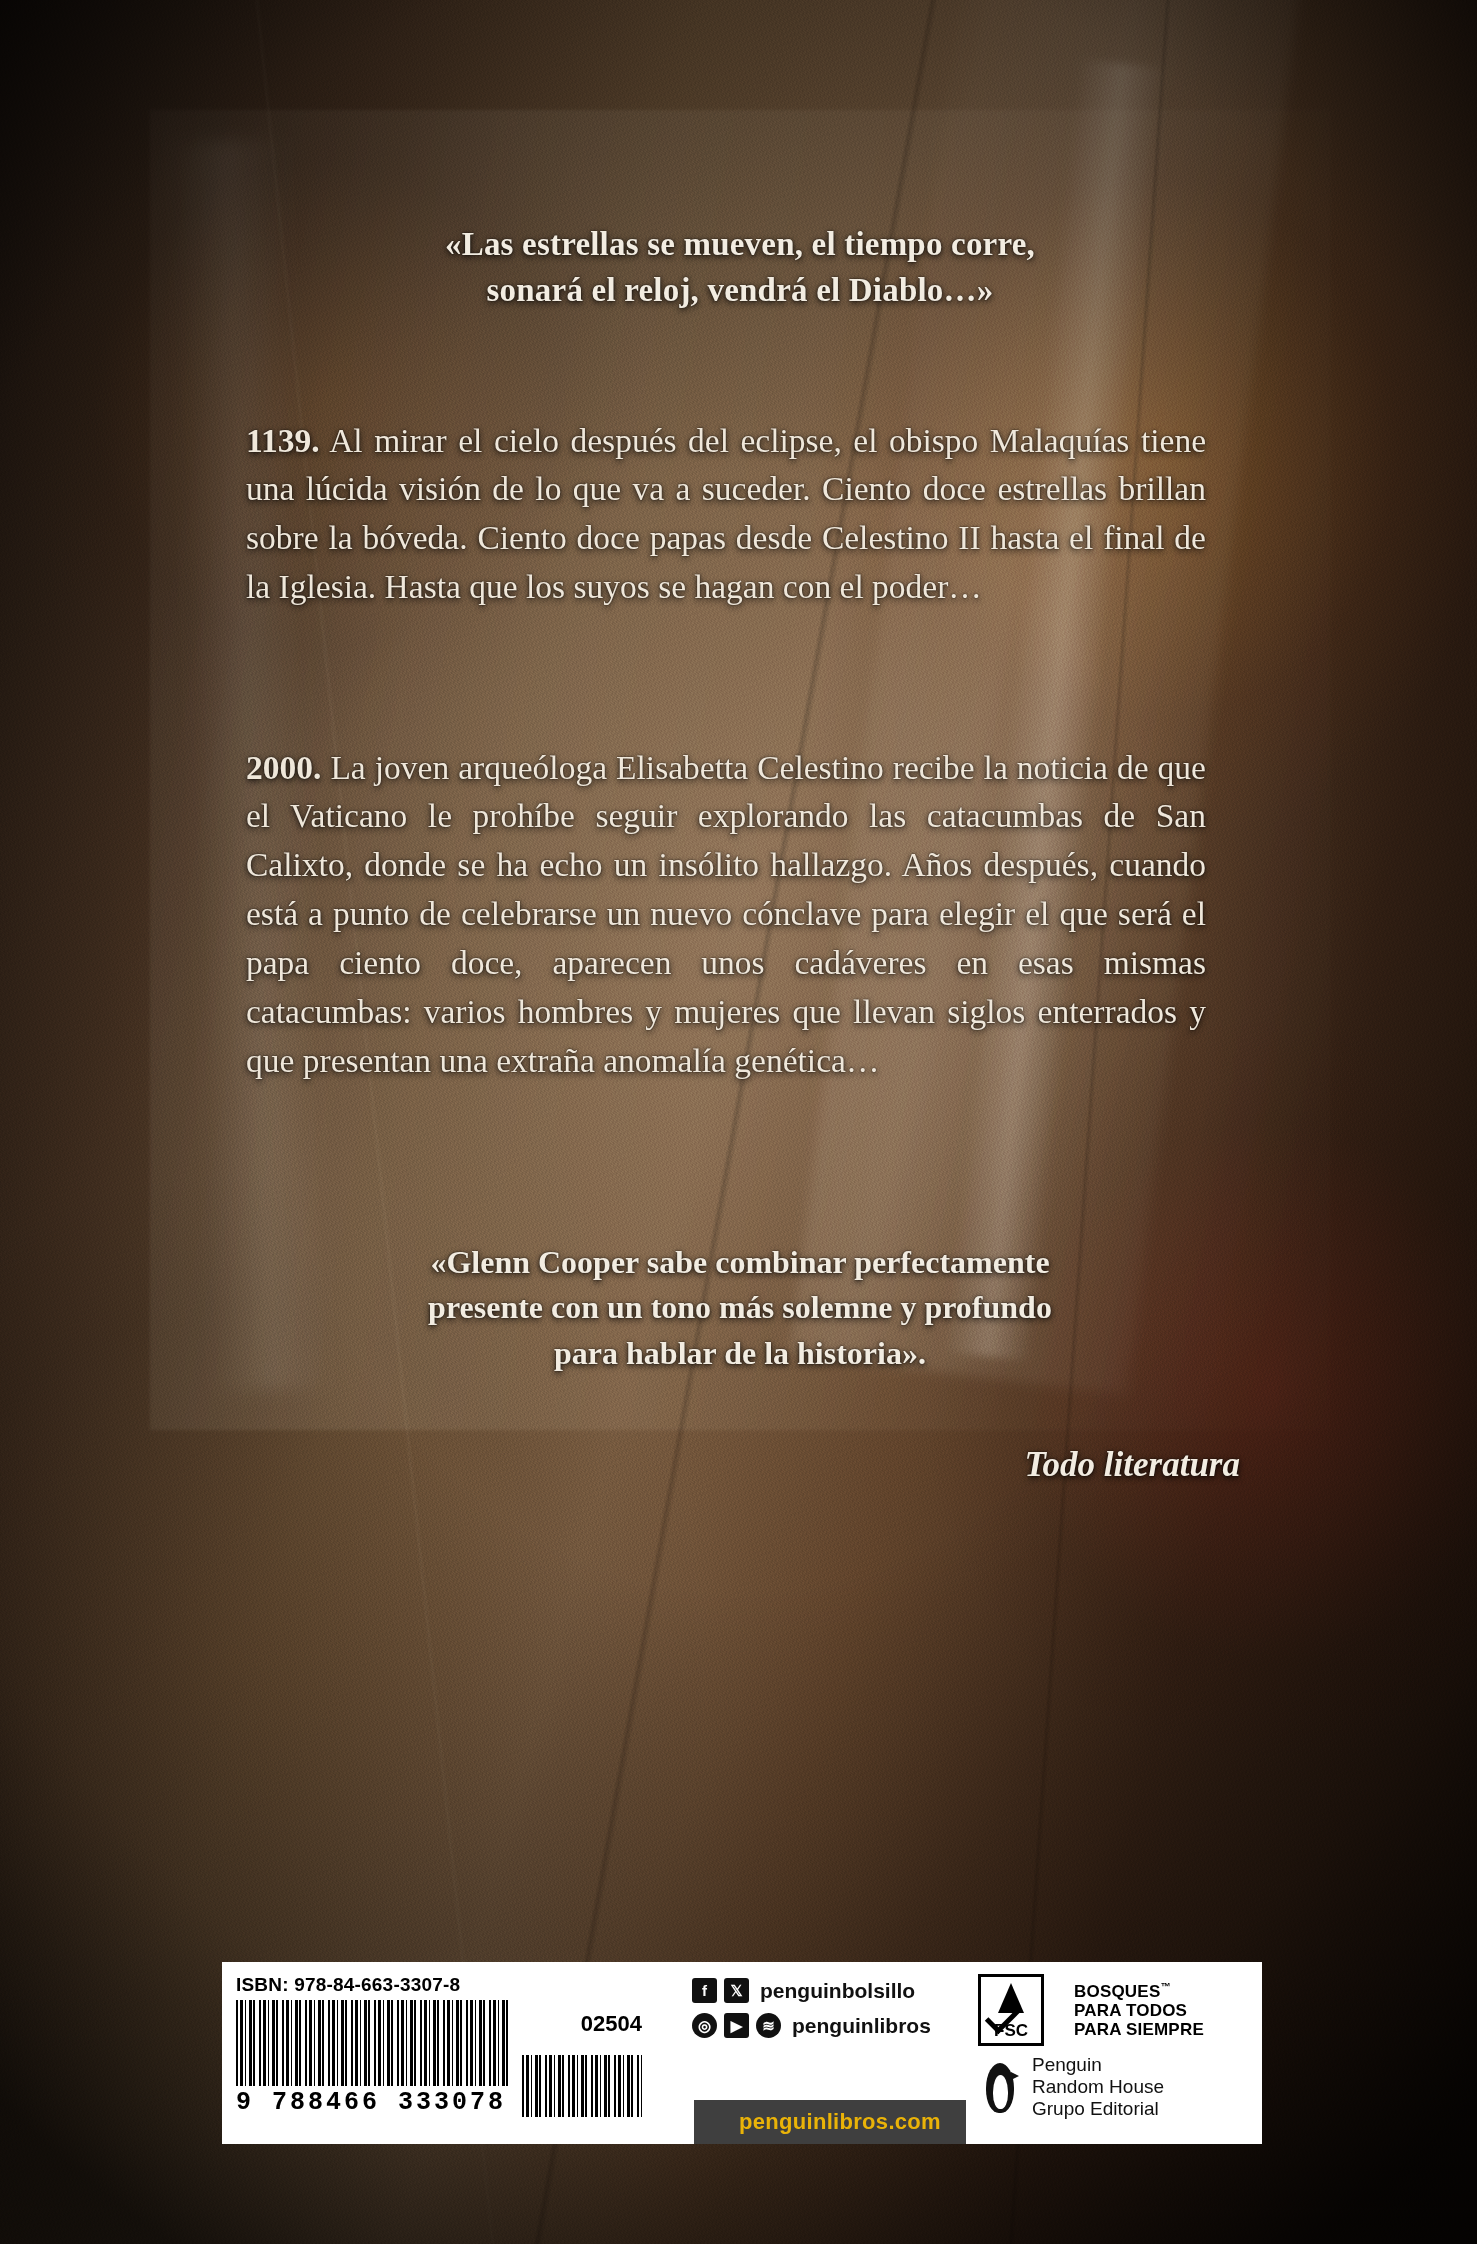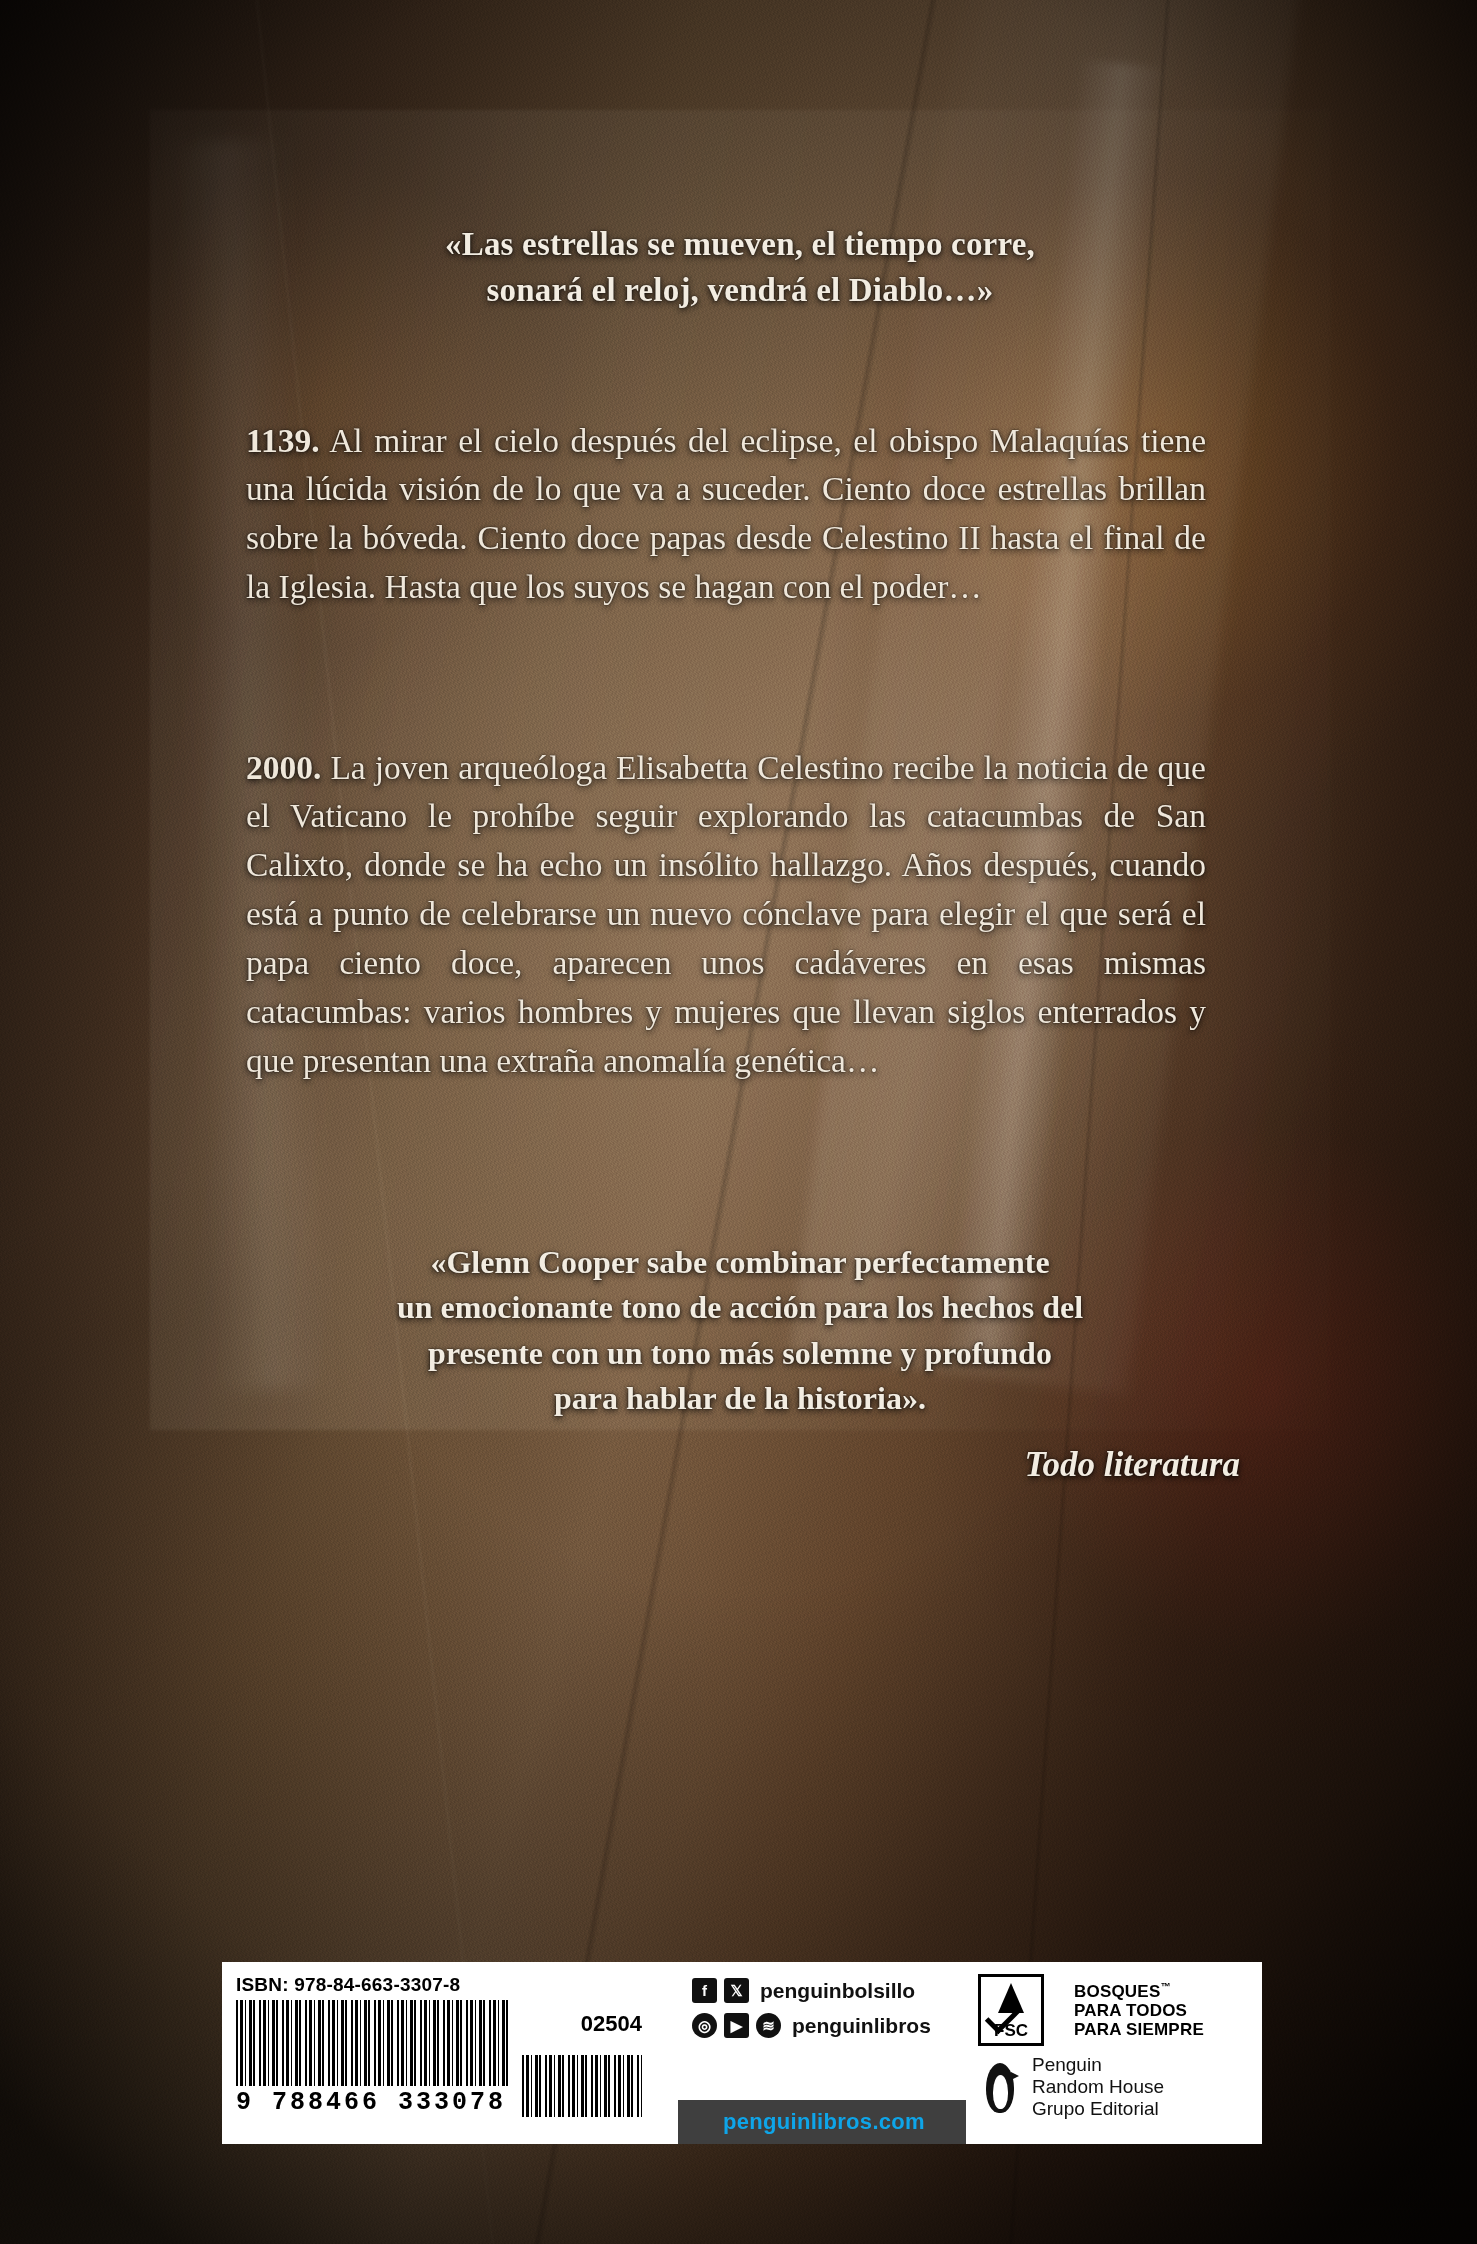--- a/index.html
+++ b/index.html
@@ -231,26 +231,26 @@
     width: 25px; height: 25px;
     display: inline-flex; align-items: center; justify-content: center;
     background: #111; color: #fff;
     font-size: 15px; font-weight: bold;
     border-radius: 3px;
     line-height: 1;
   }
   .ic.round { border-radius: 50%; }
   .web-strip {
     position: absolute;
-    left: 456px;
+    left: 472px;
     bottom: 0;
     width: 292px;
     height: 44px;
     background: #3f3f3f;
-    color: #0ea5e9;
+    color: #eab308;
     display: flex;
     align-items: center;
     justify-content: center;
     font-size: 22px;
     font-weight: bold;
     letter-spacing: .3px;
   }
   .fsc-box {
     width: 296px;
     box-sizing: border-box;
@@ -351,21 +351,20 @@
       <span class="l1">«Las estrellas se mueven, el tiempo corre,</span>
       <span class="l2">sonará el reloj, vendrá el Diablo…»</span>
     </div>
 
     <p class="para p1"><span class="year">1139.</span><span> Al mirar el cielo después del eclipse, el obispo Malaquías tiene una lúcida visión de lo que va a suceder. Ciento doce estrellas brillan sobre la bóveda. Ciento doce papas desde Celestino II hasta el final de la Iglesia. Hasta que los suyos se hagan con el poder…</span></p>
 
     <p class="para p2"><span class="year">2000.</span><span> La joven arqueóloga Elisabetta Celestino recibe la noticia de que el Vaticano le prohíbe seguir explorando las catacumbas de San Calixto, donde se ha echo un insólito hallazgo. Años después, cuando está a punto de celebrarse un nuevo cónclave para elegir el que será el papa ciento doce, aparecen unos cadáveres en esas mismas catacumbas: varios hombres y mujeres que llevan siglos enterrados y que presentan una extraña anomalía genética…</span></p>
 
     <div class="blurb">
       <span>«Glenn Cooper sabe combinar perfectamente</span>
-      <span>un emocionante tono de acción para los hechos del</span>
       <span>presente con un tono más solemne y profundo</span>
       <span>para hablar de la historia».</span>
     </div>
     <div class="source">Todo literatura</div>
   </div>
 
   <div class="footer">
 
     <div class="fbox isbn-box">
       <div class="isbn-text">ISBN: 978-84-663-3307-8</div>

